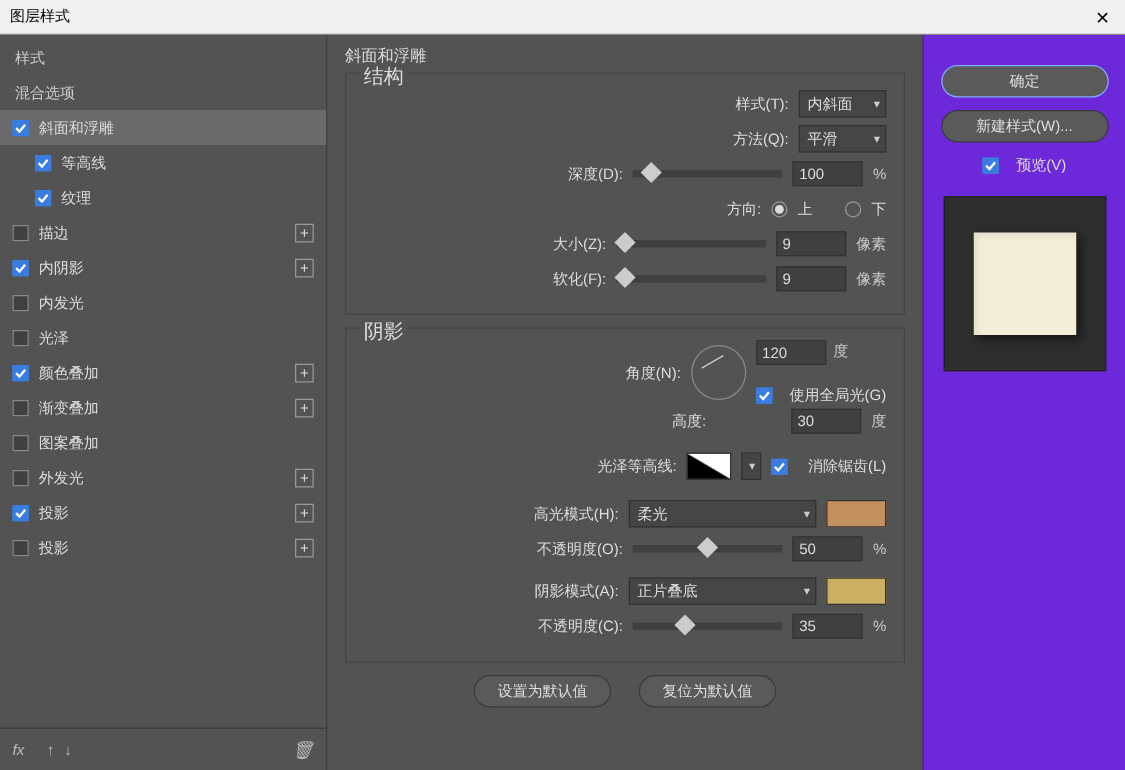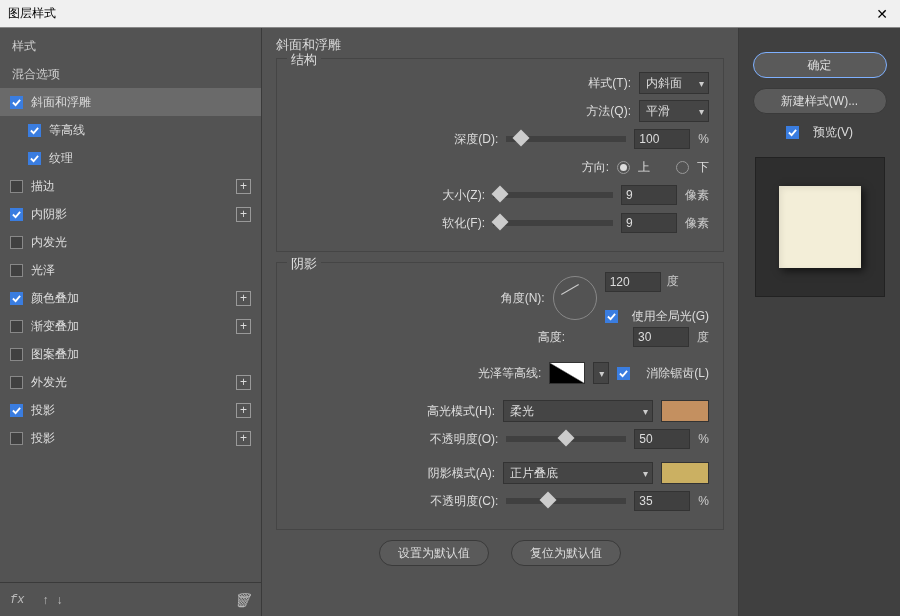--- a/index.html
+++ b/index.html
@@ -15,45 +15,45 @@
 .row.selected { background: #6a6a6a; }
 .chk { width: 13px; height: 13px; border: 1px solid #888; margin-right: 8px; display: inline-flex; align-items: center; justify-content: center; background: #404040; }
 .chk.on { background: #3a7de0; border-color: #3a7de0; color: #fff; }
 .chk svg { width: 9px; height: 9px; }
 .plus { position: absolute; right: 10px; width: 15px; height: 15px; border: 1px solid #999; display: flex; align-items: center; justify-content: center; font-size: 12px; line-height: 1; }
 .list-footer { height: 34px; border-top: 1px solid #3a3a3a; display: flex; align-items: center; padding: 0 10px; color: #bbb; font-style: italic; justify-content: space-between; }
 .list-footer .arrows { display: flex; gap: 8px; margin-left: 10px; }
 .trash { font-size: 14px; }
 .center { flex: 1; padding: 8px 14px; overflow-y: auto; background: #535353; }
 .fieldset { border: 1px solid #454545; padding: 10px 14px 14px 14px; margin-bottom: 10px; position: relative; }
-.fieldset .legend { position: absolute; top: -8px; left: 10px; background: #535353; padding: 0 4px; font-size: 13px; }
+.fieldset .legend { position: absolute; top: -8px; left: 10px; background: #535353; padding: 0 4px; font-size: 16px; }
 .section-title { font-size: 13px; margin-bottom: 4px; }
 .row-ctl { display: flex; align-items: center; height: 28px; gap: 8px; justify-content: flex-end; }
 .lbl { width: 88px; text-align: right; }
 .sel { background: #454545; border: 1px solid #333; color: #ddd; height: 22px; min-width: 70px; padding: 0 18px 0 6px; position: relative; display: inline-flex; align-items: center; }
 .sel::after { content: "▾"; position: absolute; right: 4px; font-size: 10px; color: #ccc; }
 .slider { flex: 0 0 120px; height: 6px; background: #404040; position: relative; }
 .slider .thumb { position: absolute; top: -4px; width: 12px; height: 12px; background: #ccc; transform: translateX(-50%) rotate(45deg); }
 .numbox { width: 56px; height: 20px; background: #404040; border: 1px solid #333; color: #ddd; text-align: left; padding: 0 4px; display: inline-flex; align-items: center; }
 .unit { color: #ccc; }
 .radio { width: 13px; height: 13px; border: 1px solid #999; border-radius: 50%; display: inline-flex; align-items: center; justify-content: center; }
 .radio.on::after { content: ""; width: 7px; height: 7px; background: #ddd; border-radius: 50%; }
 .angle-ctl { width: 44px; height: 44px; border: 1px solid #888; border-radius: 50%; position: relative; }
 .angle-ctl::after { content: ""; position: absolute; width: 20px; height: 1px; background: #ccc; top: 12px; left: 6px; transform: rotate(-30deg); }
 .swatch { width: 48px; height: 22px; border: 1px solid #333; }
 .gloss-thumb { width: 36px; height: 22px; background: linear-gradient(to top right, #000 0%, #000 48%, #fff 52%, #fff 100%); border: 1px solid #333; }
 .btn-row { display: flex; gap: 22px; justify-content: center; margin-top: 10px; }
 .btn { background: #5a5a5a; border: 1px solid #3a3a3a; border-radius: 14px; color: #ddd; height: 26px; padding: 0 18px; display: inline-flex; align-items: center; justify-content: center; cursor: pointer; }
-.right { width: 162px; padding: 24px 14px; display: flex; flex-direction: column; align-items: center; gap: 10px; background: #404040; border-left: 1px solid #3a3a3a; }
+.right { width: 162px; padding: 24px 14px; display: flex; flex-direction: column; align-items: center; gap: 10px; background: #6d28d9; border-left: 1px solid #3a3a3a; }
 .right .btn { width: 134px; }
 .right .btn.primary { border-color: #7eb0ff; }
 .preview-chk { display: flex; align-items: center; gap: 6px; }
 .preview-box { width: 130px; height: 140px; background: #2e2e2e; display: flex; align-items: center; justify-content: center; margin-top: 6px; border: 1px solid #222; }
 .preview-inner { width: 82px; height: 82px; background: #f3eed8; box-shadow: inset 2px 2px 6px rgba(0,0,0,0.08), 3px 3px 8px rgba(0,0,0,0.6); }
-.fx { font-family: Liberation Mono, monospace; font-style: italic; text-align: center; }
+.fx { font-family: Liberation Sans, sans-serif; font-style: italic; text-align: center; }
 </style>
 </head>
 <body>
 
 <div class="titlebar">
   <span>图层样式</span>
   <span class="close">✕</span>
 </div>
 
 <div class="main">

